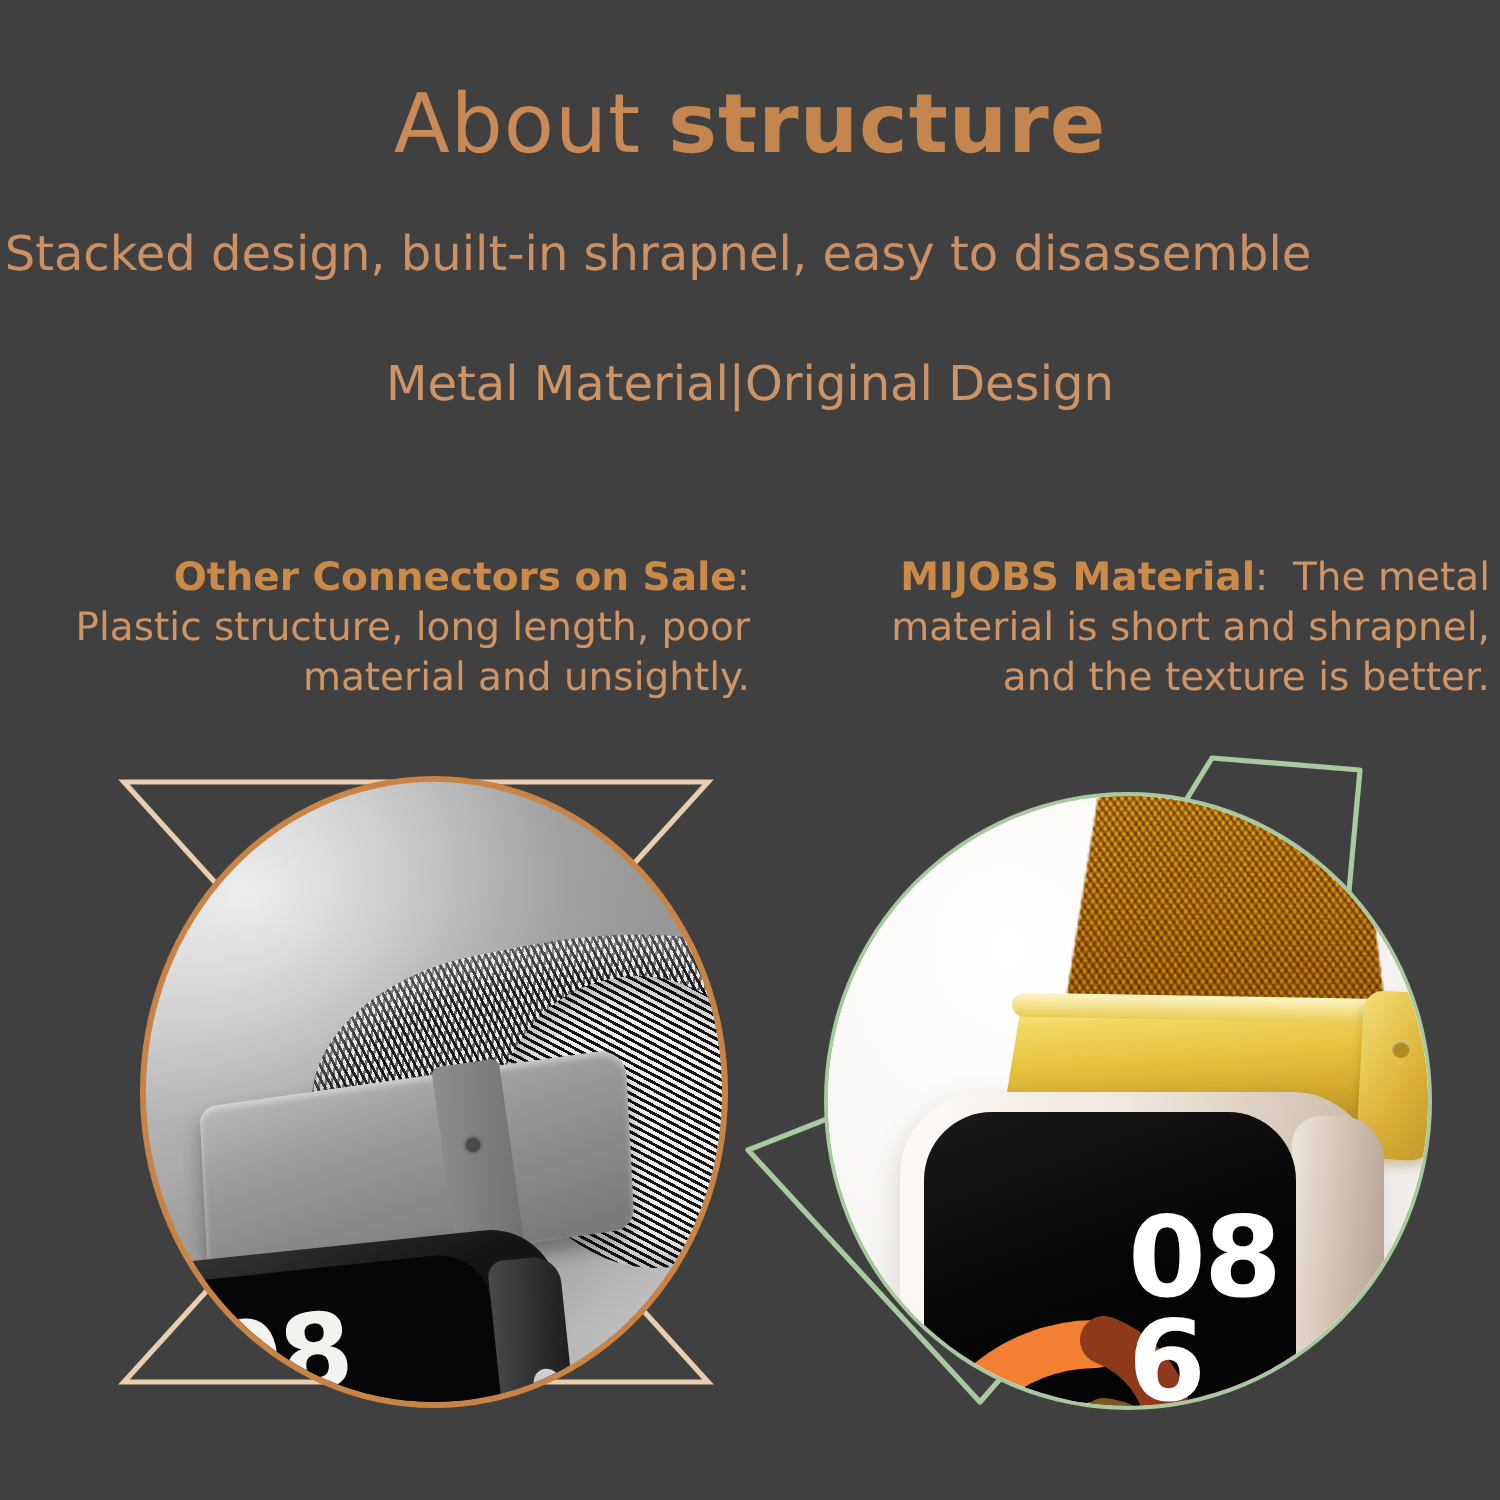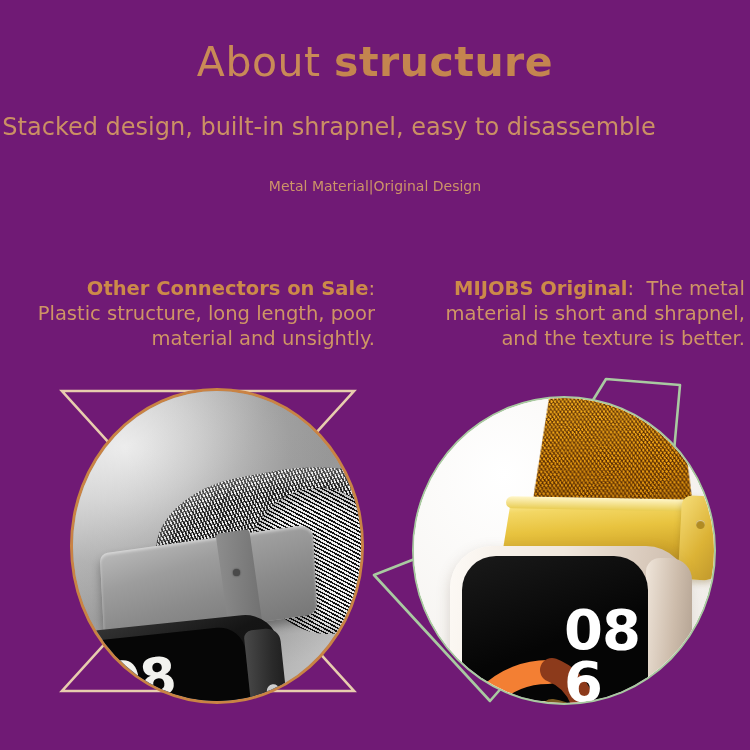--- a/index.html
+++ b/index.html
@@ -3,42 +3,42 @@
 <meta charset="utf-8">
 <style>
   html,body{margin:0;padding:0;}
   body{
     width:750px;height:750px;
     background:#f5e7da;
     font-family:"DejaVu Sans", sans-serif;
     overflow:hidden;
     position:relative;
   }
-  .page{position:relative;width:750px;height:750px;overflow:hidden;background:#701a75;}
+  .page{position:relative;width:750px;height:750px;overflow:hidden;background:#404040;}
 
   
   .title{
     position:absolute;left:0;top:38px;width:750px;
     text-align:center;
     font-size:41px;
     color:#c98a57;
     letter-spacing:.5px;
     white-space:nowrap;
   }
   .title .t-reg{font-weight:400;}
   .title .t-bold{font-weight:700;color:#c4854f;}
 
   .subtitle1{
     position:absolute;left:0;top:113px;width:658px;
     text-align:center;font-size:24px;color:#cb9064;font-weight:400;
     white-space:nowrap;
   }
   .subtitle2{
     position:absolute;left:0;top:178px;width:750px;
-    text-align:center;font-size:14px;color:#cd9468;font-weight:400;
+    text-align:center;font-size:24px;color:#cd9468;font-weight:400;
     white-space:nowrap;
   }
 
   
   .col-text{position:absolute;font-size:19.5px;line-height:25px;color:#cf9565;text-align:right;}
   .col-text.left{left:25px;top:276px;width:350px;}
   .col-text.right{left:430px;top:276px;width:315px;}
   .col-text b{font-weight:700;color:#cc8a49;}
   .col-text .colon{font-weight:400;color:#cf9565;}
 
@@ -223,21 +223,21 @@
 
   <div class="subtitle1 nosel">Stacked design, built-in shrapnel, easy to disassemble</div>
   <div class="subtitle2 nosel">Metal Material|Original Design</div>
 
   <div class="col-text left nosel">
     <b>Other Connectors on Sale</b><span class="colon">:</span><br>
     <span>Plastic structure, long length, poor material and unsightly.</span>
   </div>
 
   <div class="col-text right nosel">
-    <b>MIJOBS Original</b><span class="colon">:</span>&nbsp;
+    <b>MIJOBS Material</b><span class="colon">:</span>&nbsp;
     <span>The metal material is short and shrapnel, and the texture is better.</span>
   </div>
 
   <svg class="mark-x" viewBox="0 0 300 312">
     <path d="M4 6 L296 6 L160 156 L296 306 L4 306 L140 156 Z" fill="none" stroke="#e8cdae" stroke-width="2.6"></path>
   </svg>
 
   <svg class="mark-check" viewBox="0 0 375 330">
     <path d="M4 200 L60 178 L92 238 L236 4 L310 10 L300 120 L120 326 Z" fill="none" stroke="#a9caa1" stroke-width="2.6" stroke-linejoin="round"></path>
   </svg>

